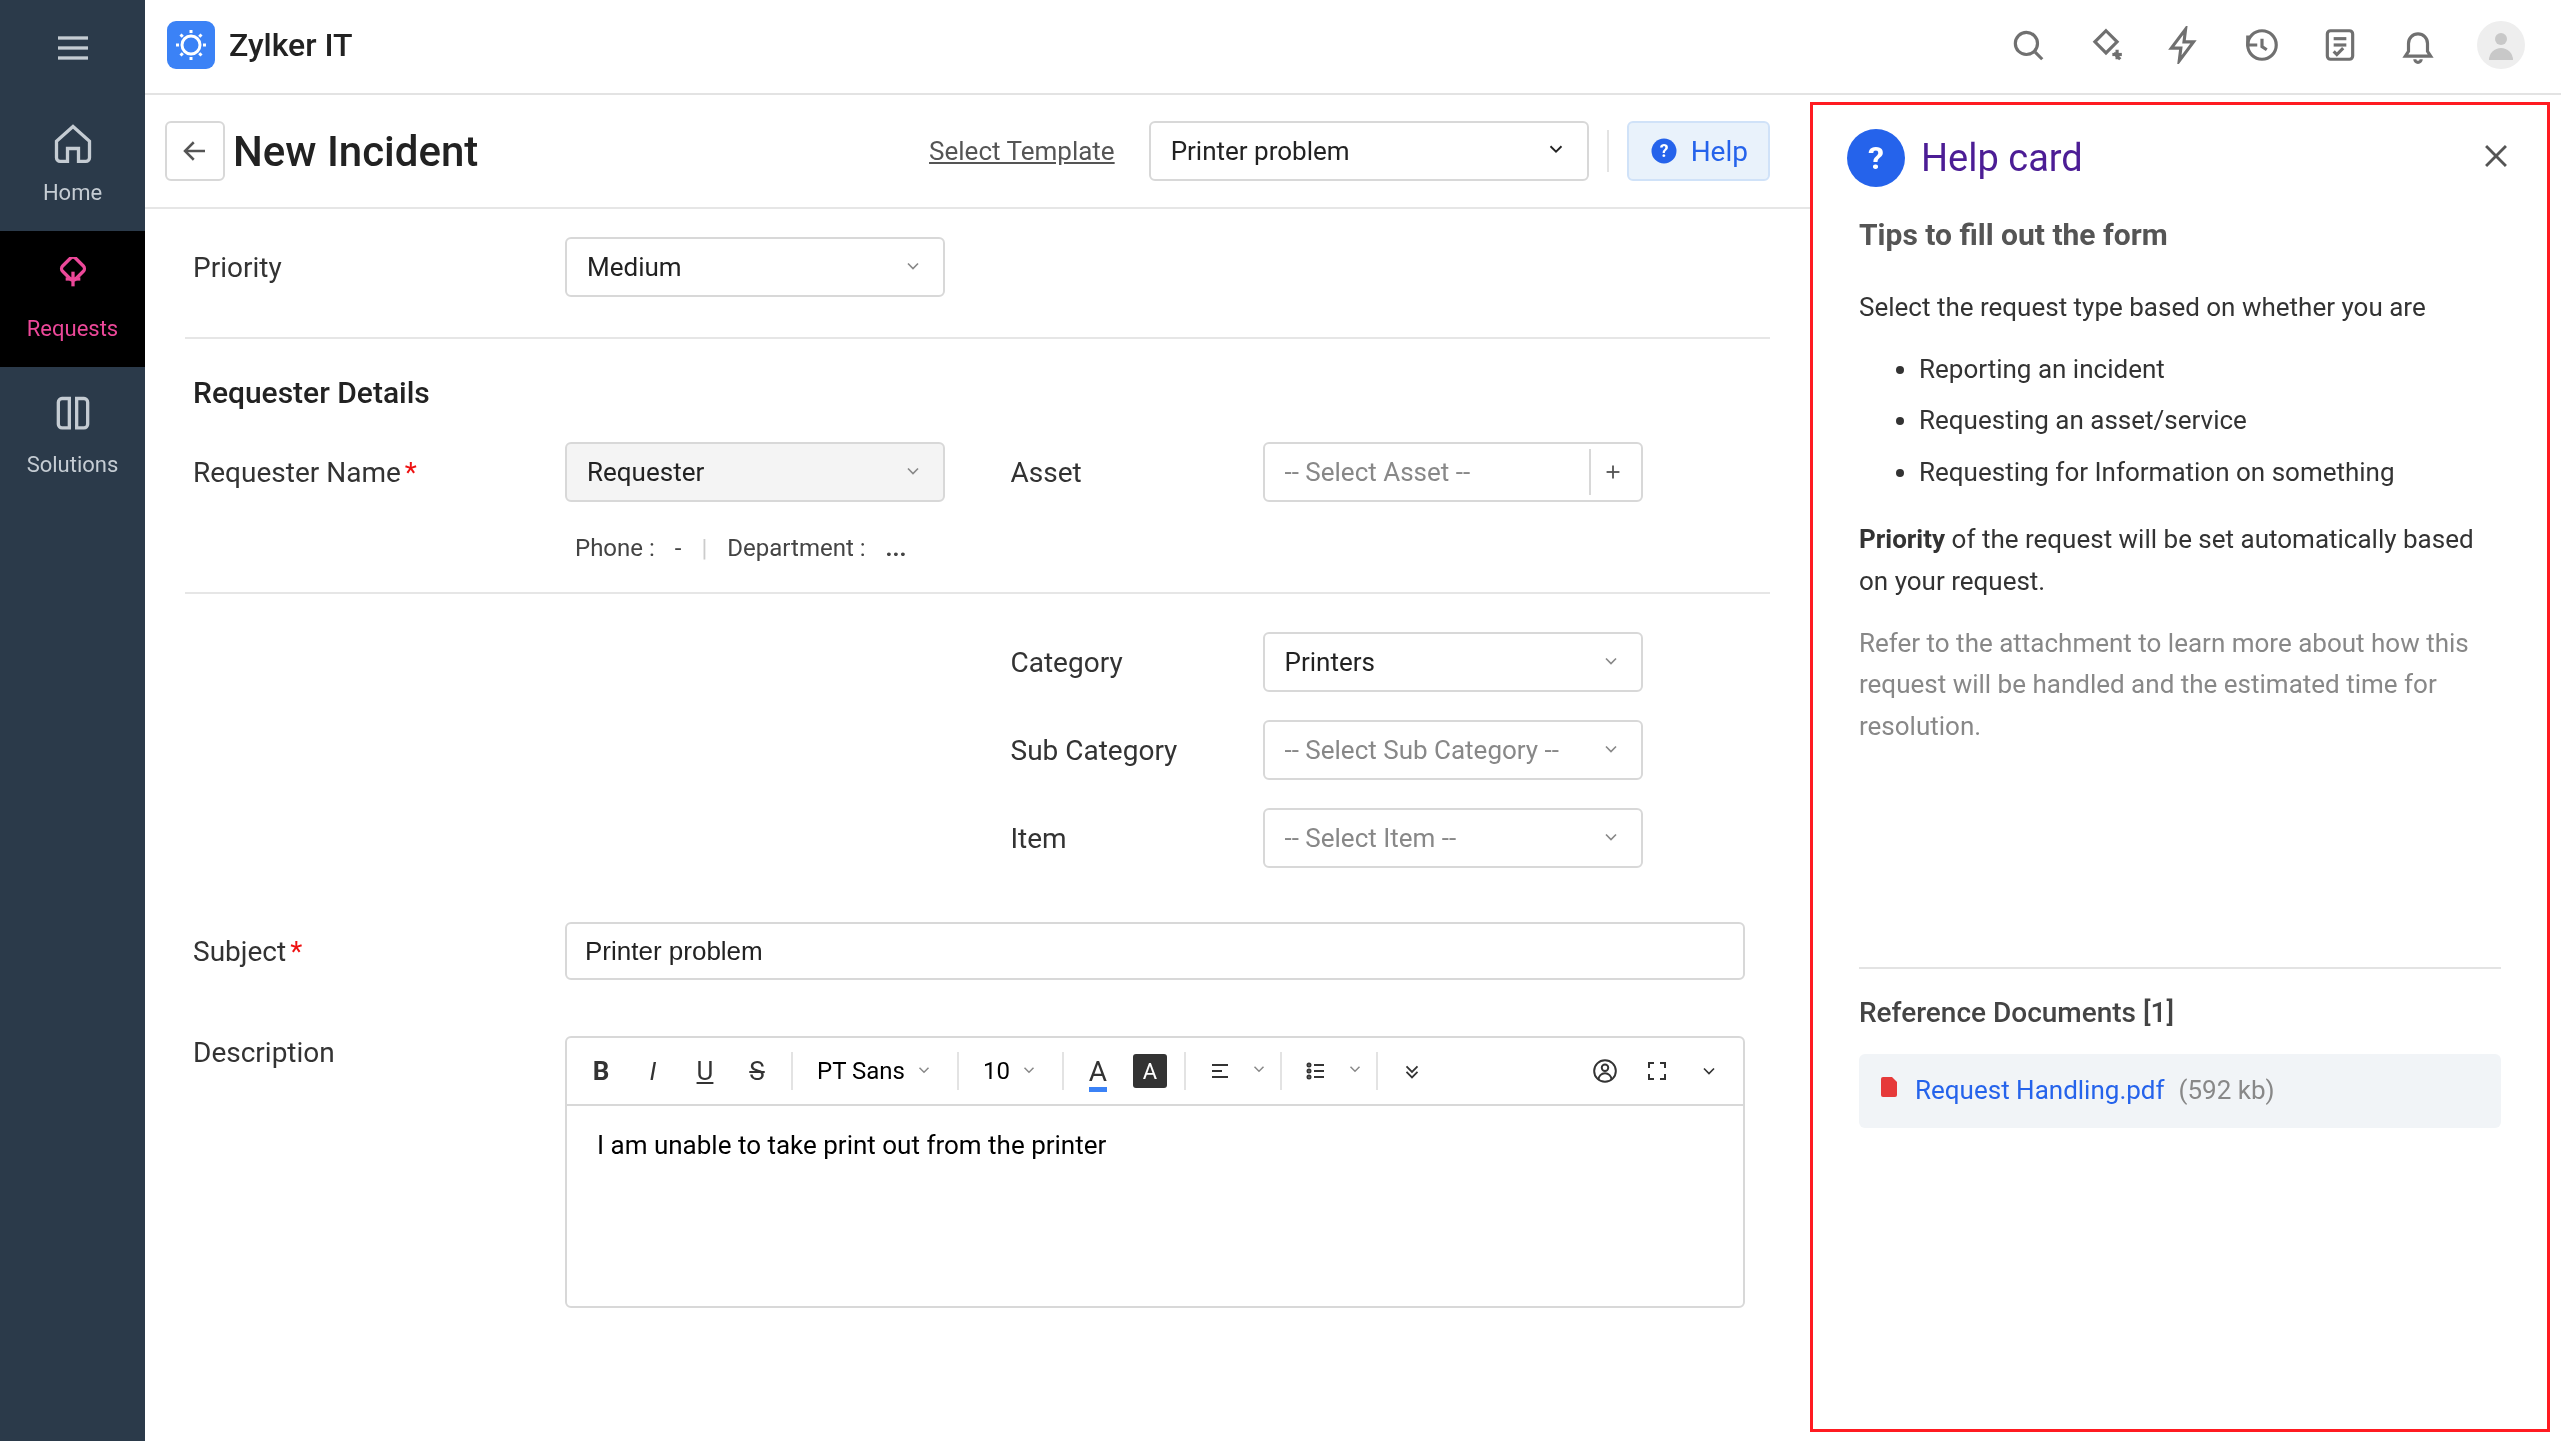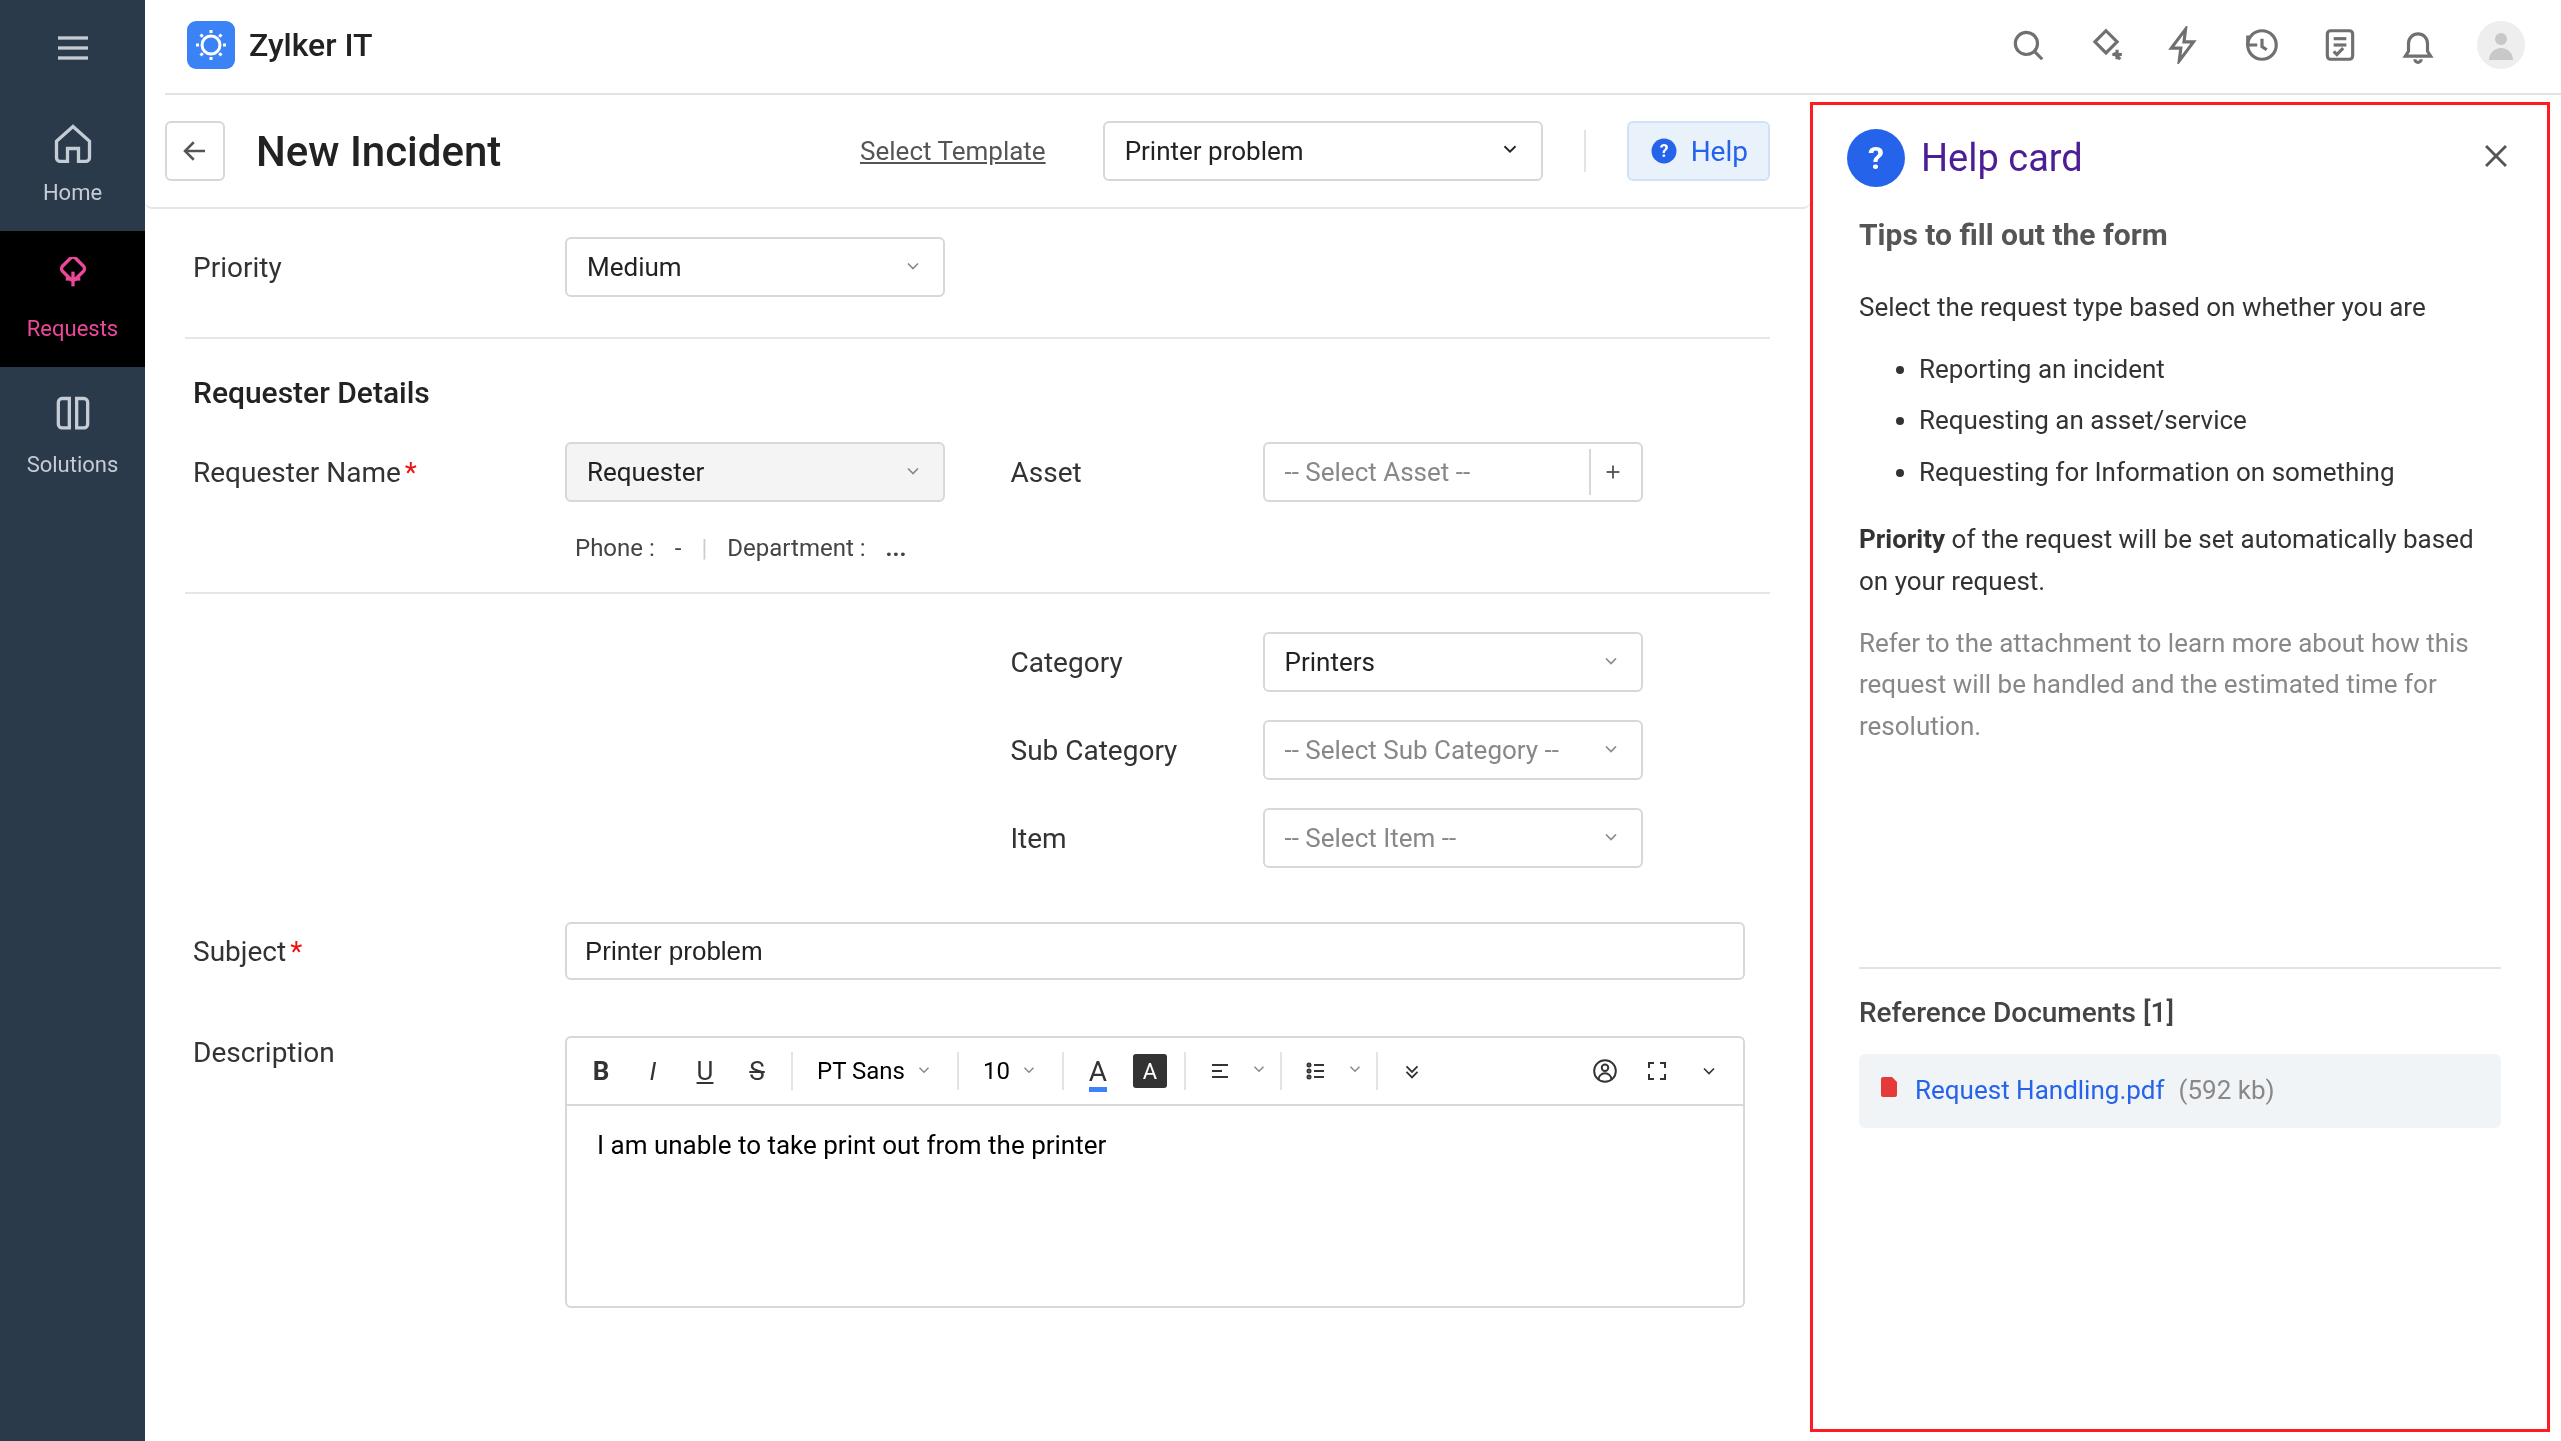--- a/index.html
+++ b/index.html
@@ -12,37 +12,37 @@
 .sidebar-hamburger { height: 95px; display: flex; align-items: center; justify-content: center; cursor: pointer; }
 .sidebar-item { display: flex; flex-direction: column; align-items: center; justify-content: center; padding: 26px 0; color: #c5ccd3; font-size: 22px; gap: 10px; cursor: pointer; }
 .sidebar-item.active { background: #000; color: #ec4899; }
 .sidebar-item .icon svg { width: 44px; height: 44px; }
 .sidebar-hamburger svg { width: 40px; height: 40px; color: #c5ccd3; }
 
 
 .main { flex: 1; display: flex; flex-direction: column; }
 
 
-.topbar { height: 95px; border-bottom: 2px solid #e3e3e3; display: flex; align-items: center; padding: 0 36px 4px 22px; gap: 16px; margin-left: 20px; }
+.topbar { height: 95px; border-bottom: 2px solid #e3e3e3; display: flex; align-items: center; padding: 0 36px 4px 22px; gap: 16px; }
 .brand { display: flex; align-items: center; gap: 14px; }
 .brand-logo { width: 48px; height: 48px; background: #3b82f6; border-radius: 9px; display: flex; align-items: center; justify-content: center; }
 .brand-logo svg { width: 36px; height: 36px; color: #fff; }
 .brand-name { font-size: 32px; font-weight: 500; color: #222; }
 .topbar-spacer { flex: 1; }
 .topbar-icons { display: flex; align-items: center; gap: 40px; }
 .top-icon { width: 38px; height: 38px; color: #707070; cursor: pointer; }
 .avatar { width: 48px; height: 48px; border-radius: 50%; background: #eee; display: flex; align-items: center; justify-content: center; }
 .avatar svg { width: 36px; height: 36px; color: #c8c8c8; }
 
 
 .content-row { flex: 1; display: flex; }
 
 
 .form-panel { flex: 1; overflow: auto; }
-.form-header { display: flex; align-items: center; padding: 26px 40px 26px 20px; border-bottom: 2px solid #e6e6e6; gap: 31px; border-radius: 7px; }
+.form-header { display: flex; align-items: center; padding: 26px 40px 26px 20px; border-bottom: 2px solid #e6e6e6; gap: 8px; }
 .back-btn { width: 60px; height: 60px; border: 2px solid #d8d8d8; border-radius: 6px; display: flex; align-items: center; justify-content: center; cursor: pointer; }
 .back-btn svg { width: 30px; height: 30px; color: #555; }
 .page-title { font-size: 42px; font-weight: 500; color: #222; }
 .header-spacer { flex: 1; }
 .template-label { font-size: 26px; color: #555; margin-right: 26px; text-decoration: underline; }
 .template-select { width: 440px; height: 60px; border: 2px solid #d8d8d8; border-radius: 6px; display: flex; align-items: center; justify-content: space-between; padding: 0 20px; font-size: 26px; cursor: pointer; color: #222; }
 .divider-v { width: 2px; height: 42px; background: #e3e3e3; margin: 0 10px; }
 .help-btn { height: 60px; border: 2px solid #d0e2f8; background: #e9f2fb; border-radius: 6px; display: flex; align-items: center; gap: 12px; padding: 0 20px; font-size: 28px; color: #2563eb; cursor: pointer; }
 .help-btn svg { width: 30px; height: 30px; }
 

